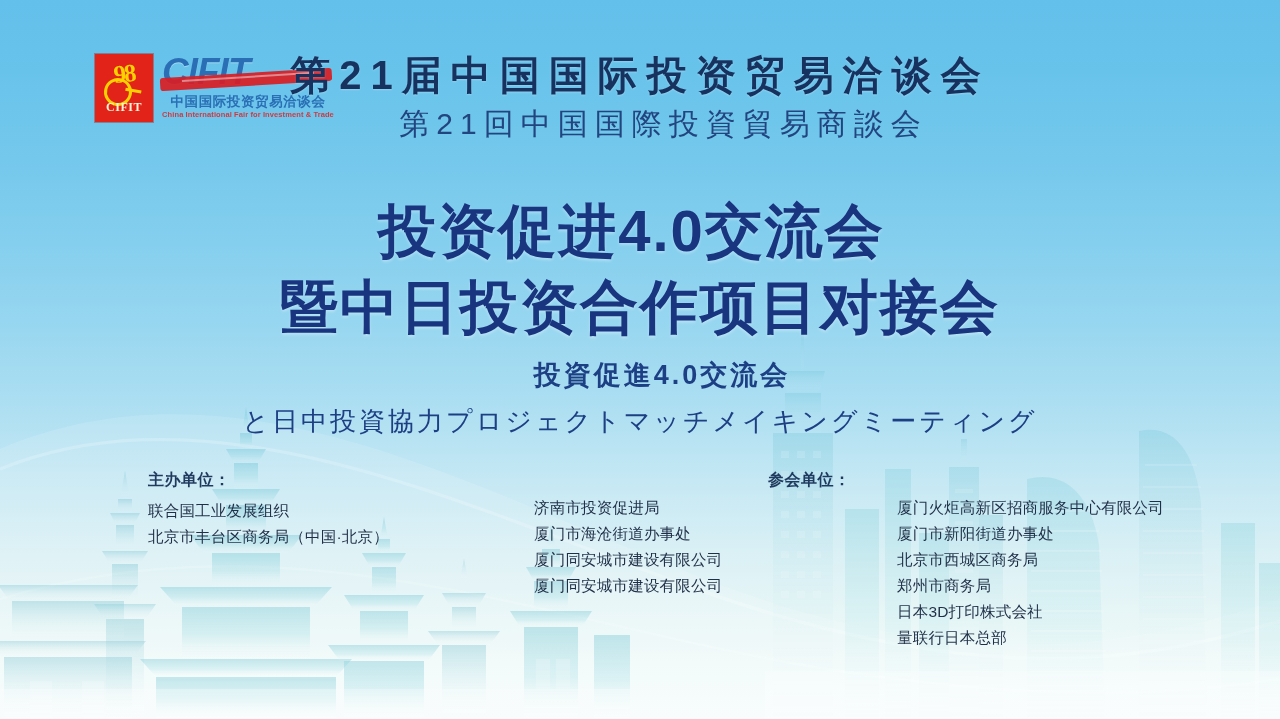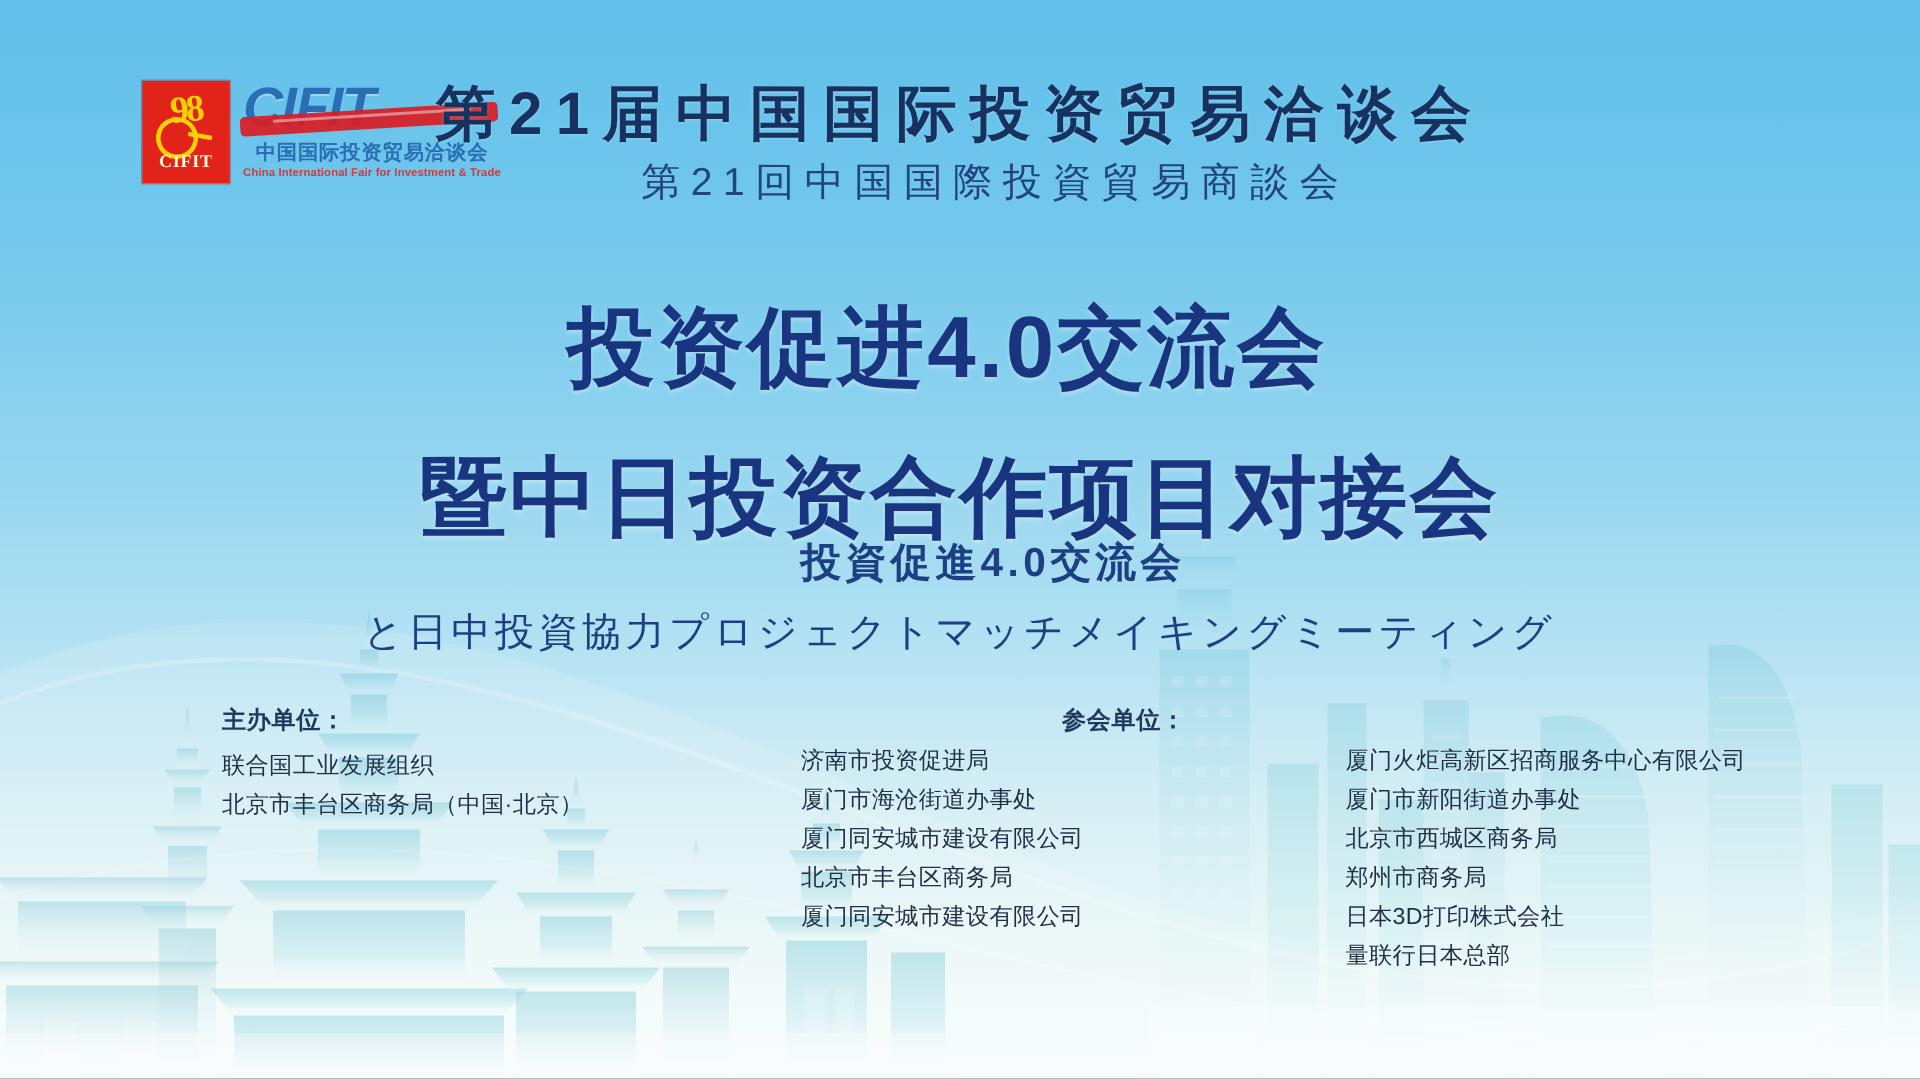--- a/index.html
+++ b/index.html
@@ -86,56 +86,55 @@
     white-space:nowrap;
   }
   #fair-cn{
     position:absolute;left:0;right:0;top:48px;text-align:center;
     font-size:40px;font-weight:bold;color:#17325f;
     letter-spacing:9px;white-space:nowrap;
     text-shadow:0 1px 2px rgba(255,255,255,.25);
   }
   #fair-jp{
     position:absolute;left:0;right:0;top:104px;text-align:center;
-    font-size:26px;font-weight:normal;color:#23457f;
+    font-size:30px;font-weight:normal;color:#23457f;
     letter-spacing:7px;white-space:nowrap;margin-left:47px;
   }
 
   
   #title-main1{
     position:absolute;left:0;right:17px;top:193px;text-align:center;
     font-size:58px;font-weight:bold;color:#19357f;letter-spacing:2px;
     text-shadow:0 2px 3px rgba(255,255,255,.3);
   }
   #title-main2{
     position:absolute;left:0;right:0;top:269px;text-align:center;
     font-size:58px;font-weight:bold;color:#19357f;letter-spacing:2px;
     text-shadow:0 2px 3px rgba(255,255,255,.3);
-    margin-top:24px;
   }
   #title-sub1{
     position:absolute;left:0;right:0;top:357px;text-align:center;
     font-size:27px;font-weight:bold;color:#1d3f84;letter-spacing:3px;margin-left:44px;
   }
   #title-sub2{
     position:absolute;left:0;right:0;top:404px;text-align:center;
     font-size:26px;font-weight:normal;color:#1d3f84;letter-spacing:3px;
   }
 
   
   #credits{position:absolute;left:0;top:465px;width:1220px;height:210px;}
   .credit-col{position:absolute;}
   #col-host{left:148px;top:5px;width:330px;}
   #col-mid{left:534px;top:30px;width:350px;}
   #col-right{left:897px;top:30px;width:330px;}
   #label-host{
     font-size:16px;font-weight:bold;color:#1f3a5e;margin-bottom:7px;letter-spacing:.5px;
   }
   #label-attend{
-    position:absolute;left:708px;top:5px;
+    position:absolute;left:768px;top:5px;
     font-size:16px;font-weight:bold;color:#1f3a5e;letter-spacing:.5px;text-align:right;
   }
   .credit-line{
     font-size:15.5px;color:#1f2f47;line-height:26px;white-space:nowrap;letter-spacing:.2px;
   }
 </style>
 </head>
 <body>
 
 <div id="stage">
@@ -368,21 +367,20 @@
       <div class="credit-line">联合国工业发展组织</div>
       <div class="credit-line">北京市丰台区商务局（中国·北京）</div>
     </div>
 
     <div id="label-attend">参会单位：</div>
 
     <div class="credit-col" id="col-mid">
       <div class="credit-line">济南市投资促进局</div>
       <div class="credit-line">厦门市海沧街道办事处</div>
       <div class="credit-line">厦门同安城市建设有限公司</div>
-      <div class="credit-line">北京市丰台区商务局</div>
       <div class="credit-line">厦门同安城市建设有限公司</div>
     </div>
 
     <div class="credit-col" id="col-right">
       <div class="credit-line">厦门火炬高新区招商服务中心有限公司</div>
       <div class="credit-line">厦门市新阳街道办事处</div>
       <div class="credit-line">北京市西城区商务局</div>
       <div class="credit-line">郑州市商务局</div>
       <div class="credit-line">日本3D打印株式会社</div>
       <div class="credit-line">量联行日本总部</div>

